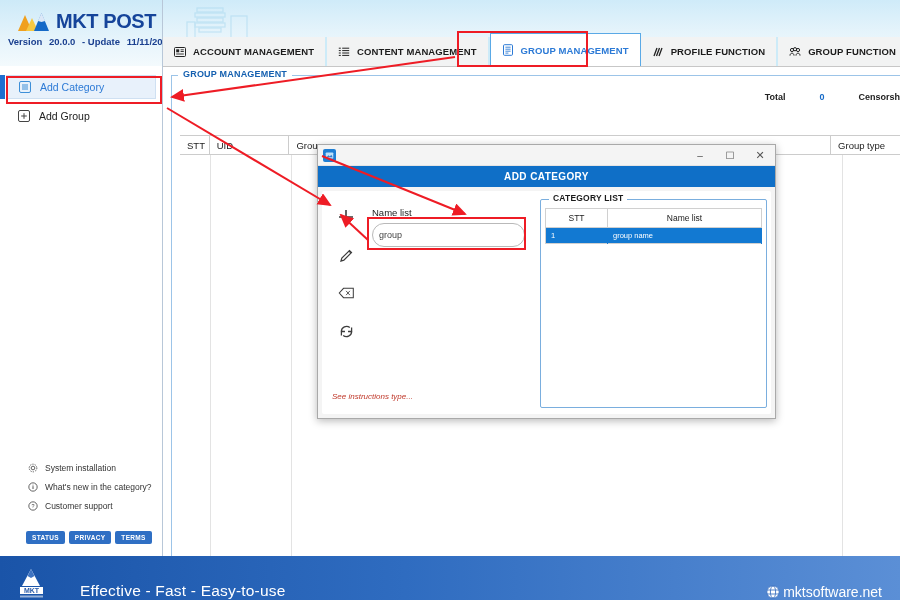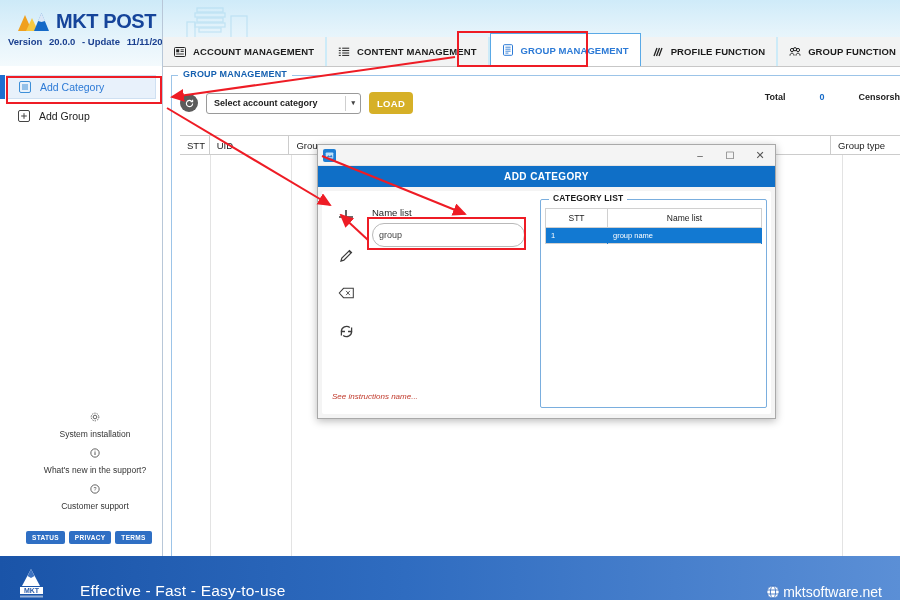--- a/index.html
+++ b/index.html
@@ -67,21 +67,20 @@
   .nav-icon { width: 12px; height: 12px; flex: 0 0 12px; }
 
   .footer-links {
     position: absolute; left: 0; bottom: 36px; width: 100%;
     padding-left: 28px;
   }
   .fl-row {
     display: flex; align-items: center; gap: 7px;
     font-size: 8.5px; color: #333; margin-bottom: 9px;
     cursor: pointer;
-    flex-direction: column;
   }
   .fl-icon { width: 10px; height: 10px; flex: 0 0 10px; }
   .badges { position: absolute; left: 26px; bottom: 12px; display: flex; gap: 4px; }
   .badge {
     background: #2f6fc4; color: #fff;
     font-size: 6.5px; font-weight: bold; letter-spacing: .3px;
     padding: 3px 6px 3px 6px; border-radius: 2px;
     cursor: pointer;
   }
 
@@ -350,21 +349,21 @@
           <circle cx="6" cy="6" r="2.2" fill="none" stroke="#444" stroke-width="1"></circle>
           <circle cx="6" cy="6" r="4.6" fill="none" stroke="#444" stroke-width="1" stroke-dasharray="1.6 1.3"></circle>
         </svg>
         <span>System installation</span>
       </div>
       <div class="fl-row">
         <svg class="fl-icon" viewBox="0 0 12 12">
           <circle cx="6" cy="6" r="5" fill="none" stroke="#444" stroke-width="1"></circle>
           <path d="M6 5v3.4M6 3.3v.9" stroke="#444" stroke-width="1.1"></path>
         </svg>
-        <span>What's new in the support?</span>
+        <span>What's new in the category?</span>
       </div>
       <div class="fl-row">
         <svg class="fl-icon" viewBox="0 0 12 12">
           <circle cx="6" cy="6" r="5" fill="none" stroke="#444" stroke-width="1"></circle>
           <text x="6" y="8.6" font-size="6.5" text-anchor="middle" fill="#444" font-family="Liberation Sans">?</text>
         </svg>
         <span>Customer support</span>
       </div>
     </div>
 
@@ -427,34 +426,20 @@
         <span>GROUP FUNCTION</span>
       </div>
 
     </div>
   </div>
 
   <div class="main">
     <div class="groupbox">
       <div class="groupbox-legend">GROUP MANAGEMENT</div>
 
-      <div class="toolbar">
-        <div class="tb-refresh">
-          <svg width="11" height="11" viewBox="0 0 12 12">
-            <path d="M9.4 6a3.4 3.4 0 1 1-1-2.4" fill="none" stroke="#fff" stroke-width="1.2"></path>
-            <path d="M9.4 1.8v2.1H7.3" fill="none" stroke="#fff" stroke-width="1.2"></path>
-          </svg>
-        </div>
-        <div class="tb-select">
-          <span>Select account category</span>
-          <span class="caret-sep"></span>
-          <span class="caret">▾</span>
-        </div>
-        <div class="tb-load">LOAD</div>
-      </div>
 
       <div class="tb-right">
         <span>Total</span>
         <span class="count">0</span>
         <span>Censorsh</span>
       </div>
 
       <div class="grid-header">
         <div class="gh-cell" style="width:30px">STT</div>
         <div class="gh-cell" style="width:81px">UID</div>
@@ -510,21 +495,21 @@
             <svg width="17" height="17" viewBox="0 0 20 20">
               <path d="M16 10a6 6 0 0 1-9.9 4.6" fill="none" stroke="#3c3c3c" stroke-width="1.5"></path>
               <path d="M4 10a6 6 0 0 1 9.9-4.6" fill="none" stroke="#3c3c3c" stroke-width="1.5"></path>
               <path d="M16 5.4V10h-4.2" fill="none" stroke="#3c3c3c" stroke-width="1.5"></path>
               <path d="M4 14.6V10h4.2" fill="none" stroke="#3c3c3c" stroke-width="1.5"></path>
             </svg>
           </div>
         </div>
         <div class="name-label">Name list</div>
         <input class="name-input" type="text" value="group" style="">
-        <div class="instructions">See instructions name...</div>
+        <div class="instructions">See instructions type...</div>
       </div>
 
       <div class="mb-right">
         <div class="mb-right-legend">CATEGORY LIST</div>
         <table class="cat-table">
           <thead>
             <tr>
               <th class="c-stt">STT</th>
               <th>Name list</th>
             </tr>

